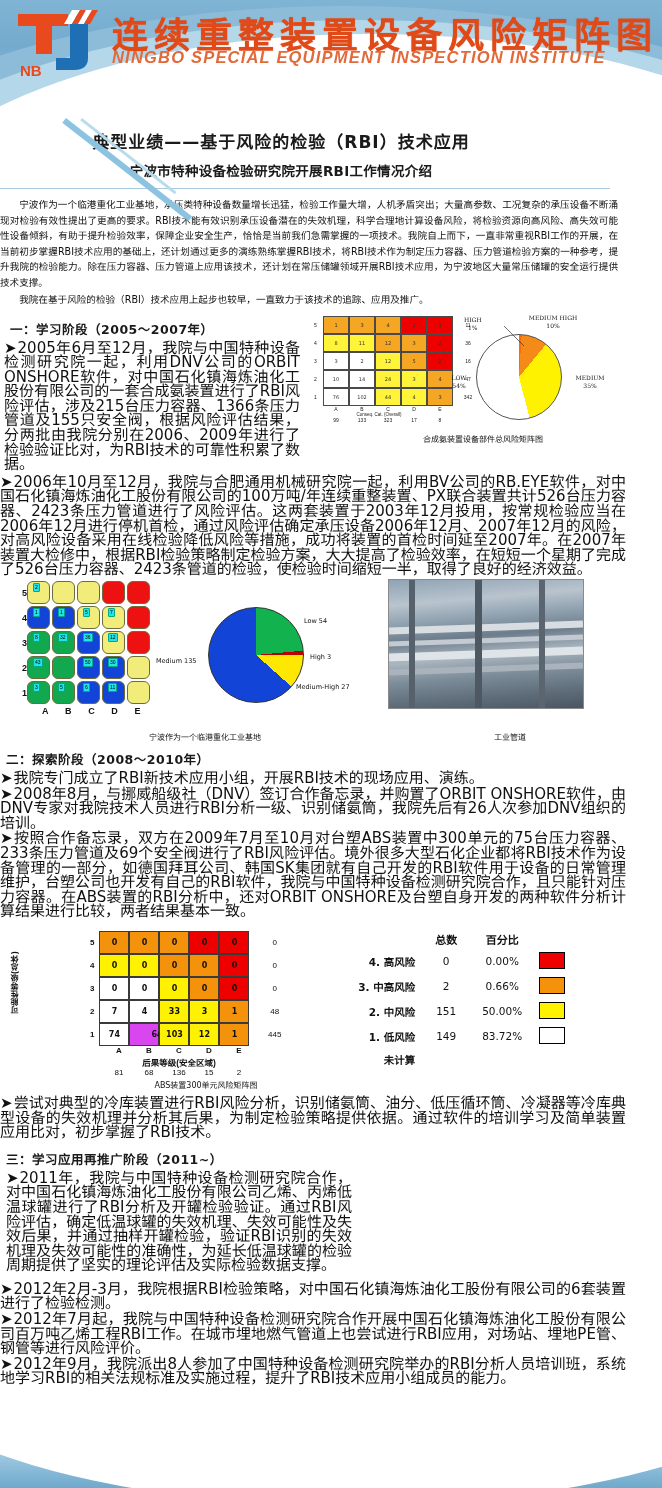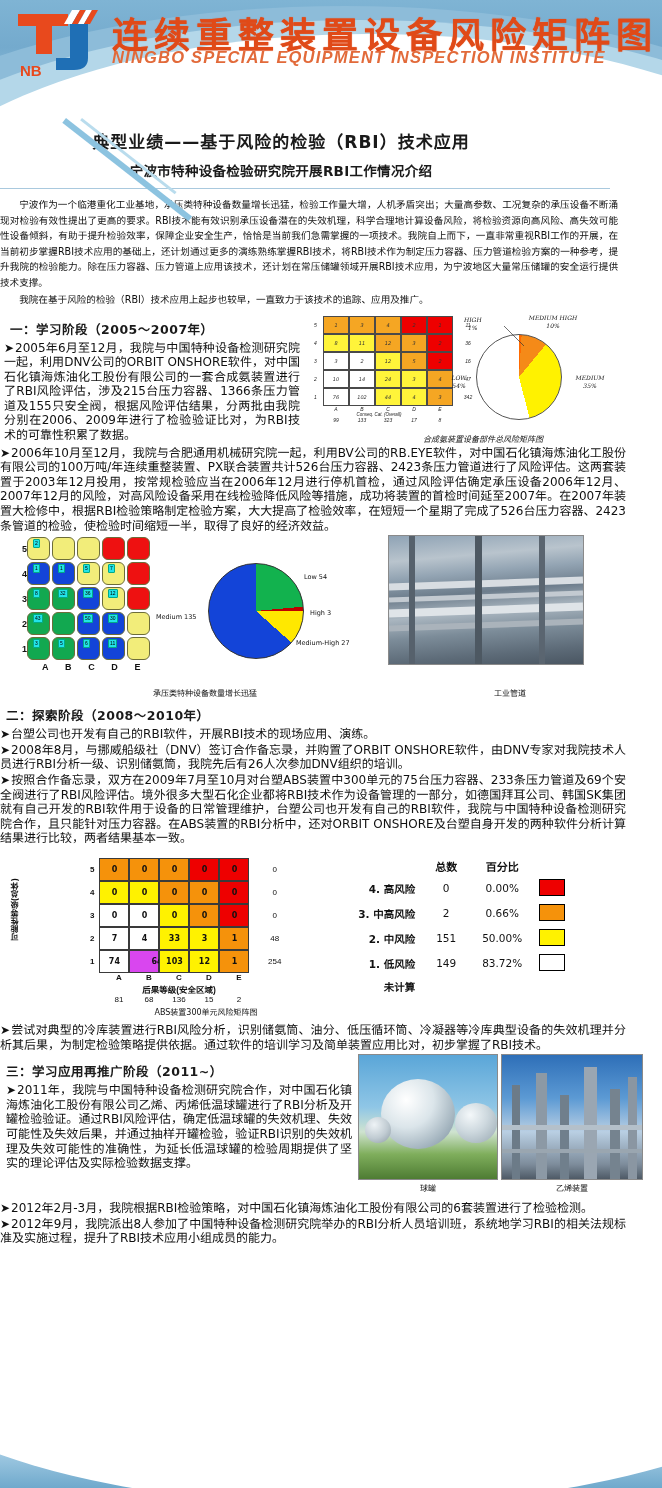--- a/index.html
+++ b/index.html
@@ -117,35 +117,35 @@
     text-align: justify; font-family: "DejaVu Sans", sans-serif;
   }
   .intro p { text-indent: 2em; margin-bottom: 2px; }
 
   .sect-head {
     font-size: 12.5px; font-weight: bold; color: #1a1a1a;
     margin: 7px 0 3px 6px; letter-spacing: 0.5px;
     font-family: "DejaVu Sans", sans-serif;
   }
   .para {
-    font-size: 12px; line-height: 14.6px; color: #101010;
+    font-size: 15px; line-height: 14.6px; color: #101010;
     text-align: justify; font-family: "DejaVu Sans", sans-serif;
     margin-bottom: 1px;
   }
   .para .arrow { color: #111; font-weight: bold; margin-right: 1px; }
 
   .caption {
     font-size: 8px; color: #111; text-align: center;
     margin-top: 2px; font-family: "DejaVu Sans", sans-serif;
   }
 
   
   .s1 { display: flex; width: 640px; margin: 4px auto 0; gap: 8px; }
   .s1-left { width: 300px; padding-left: 4px; }
-  .s1-right { width: 330px; position: relative; font-style: italic; }
+  .s1-right { width: 330px; position: relative; }
 
   
   .orbit-wrap { position: relative; margin-left: 6px; padding-top: 4px; }
   .orbit-grid { display: grid; grid-template-columns: repeat(5, 26px); }
   .orbit-cell {
     width: 26px; height: 18px; border: 1px solid #4a4a4a;
     font-size: 5px; color: #333; display: flex;
     align-items: center; justify-content: center;
     font-family: "DejaVu Sans", sans-serif;
   }
@@ -485,28 +485,28 @@
           <div style="position:absolute;left:0;top:70px;width:100%;height:8px;background:#dfe4e8;transform:rotate(-2deg);"></div>
           <div style="position:absolute;left:0;top:86px;width:100%;height:6px;background:#aab3bb;transform:rotate(-2deg);"></div>
           <div style="position:absolute;left:20px;top:0;width:6px;height:100%;background:#56616c;"></div>
           <div style="position:absolute;left:86px;top:0;width:7px;height:100%;background:#4d5862;"></div>
           <div style="position:absolute;left:150px;top:0;width:6px;height:100%;background:#5a6570;"></div>
         </div>
       </div>
     </div>
 
     <div style="display:flex; width:646px; margin:0 auto;">
-      <div class="caption" style="width:410px;">承压类特种设备数量增长迅猛</div>
+      <div class="caption" style="width:410px;">宁波作为一个临港重化工业基地</div>
       <div class="caption" style="width:200px;">工业管道</div>
     </div>
 
     <div style="width:626px; margin:6px auto 0;">
       <div class="sect-head">二：探索阶段（2008～2010年）</div>
       <div class="para">
-        <span class="arrow">➤</span><span>台塑公司也开发有自己的RBI软件，开展RBI技术的现场应用、演练。</span>
+        <span class="arrow">➤</span><span>我院专门成立了RBI新技术应用小组，开展RBI技术的现场应用、演练。</span>
       </div>
       <div class="para">
         <span class="arrow">➤</span><span>2008年8月，与挪威船级社（DNV）签订合作备忘录，并购置了ORBIT ONSHORE软件，由DNV专家对我院技术人员进行RBI分析一级、识别储氨筒，我院先后有26人次参加DNV组织的培训。</span>
       </div>
       <div class="para">
         <span class="arrow">➤</span><span>按照合作备忘录，双方在2009年7月至10月对台塑ABS装置中300单元的75台压力容器、233条压力管道及69个安全阀进行了RBI风险评估。境外很多大型石化企业都将RBI技术作为设备管理的一部分，如德国拜耳公司、韩国SK集团就有自己开发的RBI软件用于设备的日常管理维护，台塑公司也开发有自己的RBI软件，我院与中国特种设备检测研究院合作，且只能针对压力容器。在ABS装置的RBI分析中，还对ORBIT ONSHORE及台塑自身开发的两种软件分析计算结果进行比较，两者结果基本一致。</span>
       </div>
     </div>
 
     <div style="display:flex; width:646px; margin:8px auto 0;">
@@ -559,21 +559,21 @@
             </div>
             <div style="display: flex; align-items: center;">
               <div style="width: 52px; text-align: right; padding-right: 5px; font-size: 8px; font-weight: bold; color: rgb(17, 17, 17);">1</div>
               <div class="abs-grid">
                 <div class="abs-cell" style="background: rgb(255, 255, 255);">74</div>
                 <div class="abs-cell" style="background: #d946ef; padding-left: 25px;">64</div>
                 <div class="abs-cell" style="background: rgb(255, 242, 0);">103</div>
                 <div class="abs-cell" style="background: rgb(255, 242, 0);">12</div>
                 <div class="abs-cell" style="background: rgb(245, 146, 11);">1</div>
               </div>
-              <div style="width: 56px; text-align: center; font-size: 8px; color: rgb(17, 17, 17);">254</div>
+              <div style="width: 56px; text-align: center; font-size: 8px; color: rgb(17, 17, 17);">445</div>
             </div>
           </div>
         <div style="display:flex; margin-left:52px;" id="abs-cols">
             <div class="abs-clbl">A</div>
             <div class="abs-clbl">B</div>
             <div class="abs-clbl">C</div>
             <div class="abs-clbl">D</div>
             <div class="abs-clbl">E</div>
           </div>
         <div class="abs-xtitle" style="margin-left:52px;">后果等级(安全区域)</div>
@@ -641,53 +641,28 @@
     </div>
 
     <div class="s3">
       <div style="width:352px; padding-left:6px;">
         <div class="sect-head" style="margin-left:0;">三：学习应用再推广阶段（2011~）</div>
         <div class="para">
           <span class="arrow">➤</span><span>2011年，我院与中国特种设备检测研究院合作，对中国石化镇海炼油化工股份有限公司乙烯、丙烯低温球罐进行了RBI分析及开罐检验验证。通过RBI风险评估，确定低温球罐的失效机理、失效可能性及失效后果，并通过抽样开罐检验，验证RBI识别的失效机理及失效可能性的准确性，为延长低温球罐的检验周期提供了坚实的理论评估及实际检验数据支撑。</span>
         </div>
       </div>
 
-      <div style="width:288px;">
-        <div style="display:flex; gap:3px;">
-          <div class="photo" style="width:140px; height:126px; position:relative; overflow:hidden;
-                      background: linear-gradient(180deg,#5aa6d8 0%, #8fc6e6 42%, #cfe3d0 62%, #7fae5c 80%, #4e7c33 100%);">
-            <div style="position:absolute;left:22px;top:24px;width:74px;height:70px;border-radius:50%;
-                        background: radial-gradient(circle at 34% 30%, #ffffff 0%, #dbe5ea 40%, #9fb0bb 75%, #76858f 100%);"></div>
-            <div style="position:absolute;left:96px;top:48px;width:42px;height:40px;border-radius:50%;
-                        background: radial-gradient(circle at 36% 30%, #f4f8fa 0%, #cdd8de 45%, #96a6b0 100%);"></div>
-            <div style="position:absolute;left:6px;top:62px;width:26px;height:26px;border-radius:50%;
-                        background: radial-gradient(circle at 36% 30%, #eef3f6 0%, #c0cbd2 55%, #8b99a3 100%);"></div>
-          </div>
-          <div class="photo" style="width:142px; height:126px; position:relative; overflow:hidden;
-                      background: linear-gradient(180deg,#2e6fb8 0%, #5c9ad4 35%, #b9cfe3 62%, #7e8d9c 88%, #4e5a66 100%);">
-            <div style="position:absolute;left:10px;top:30px;width:8px;height:96px;background:#6c7b88;"></div>
-            <div style="position:absolute;left:34px;top:18px;width:11px;height:108px;background:#8c99a5;"></div>
-            <div style="position:absolute;left:58px;top:40px;width:9px;height:86px;background:#707f8c;"></div>
-            <div style="position:absolute;left:82px;top:12px;width:13px;height:114px;background:#9aa6b2;"></div>
-            <div style="position:absolute;left:108px;top:34px;width:10px;height:92px;background:#75838f;"></div>
-            <div style="position:absolute;left:126px;top:22px;width:9px;height:104px;background:#8a96a2;"></div>
-            <div style="position:absolute;left:0;top:70px;width:100%;height:5px;background:#b4c0ca;"></div>
-            <div style="position:absolute;left:0;top:94px;width:100%;height:4px;background:#9aa6b0;"></div>
-          </div>
-        </div>
-        <div style="display:flex; gap:3px;">
-          <div class="caption" style="width:140px;">球罐</div>
-          <div class="caption" style="width:142px;">乙烯装置</div>
-        </div>
-      </div>
     </div>
 
     <div style="width:626px; margin:8px auto 0;">
       <div class="para">
         <span class="arrow">➤</span><span>2012年2月-3月，我院根据RBI检验策略，对中国石化镇海炼油化工股份有限公司的6套装置进行了检验检测。</span>
+      </div>
+      <div class="para">
+        <span class="arrow">➤</span><span>2012年7月起，我院与中国特种设备检测研究院合作开展中国石化镇海炼油化工股份有限公司百万吨乙烯工程RBI工作。在城市埋地燃气管道上也尝试进行RBI应用，对场站、埋地PE管、钢管等进行风险评价。</span>
       </div>
       <div class="para">
         <span class="arrow">➤</span><span>2012年9月，我院派出8人参加了中国特种设备检测研究院举办的RBI分析人员培训班，系统地学习RBI的相关法规标准及实施过程，提升了RBI技术应用小组成员的能力。</span>
       </div>
     </div>
   </div>
 
   <div class="footer">
     <div class="fsw2"></div>
     <div class="fsw1"></div>

